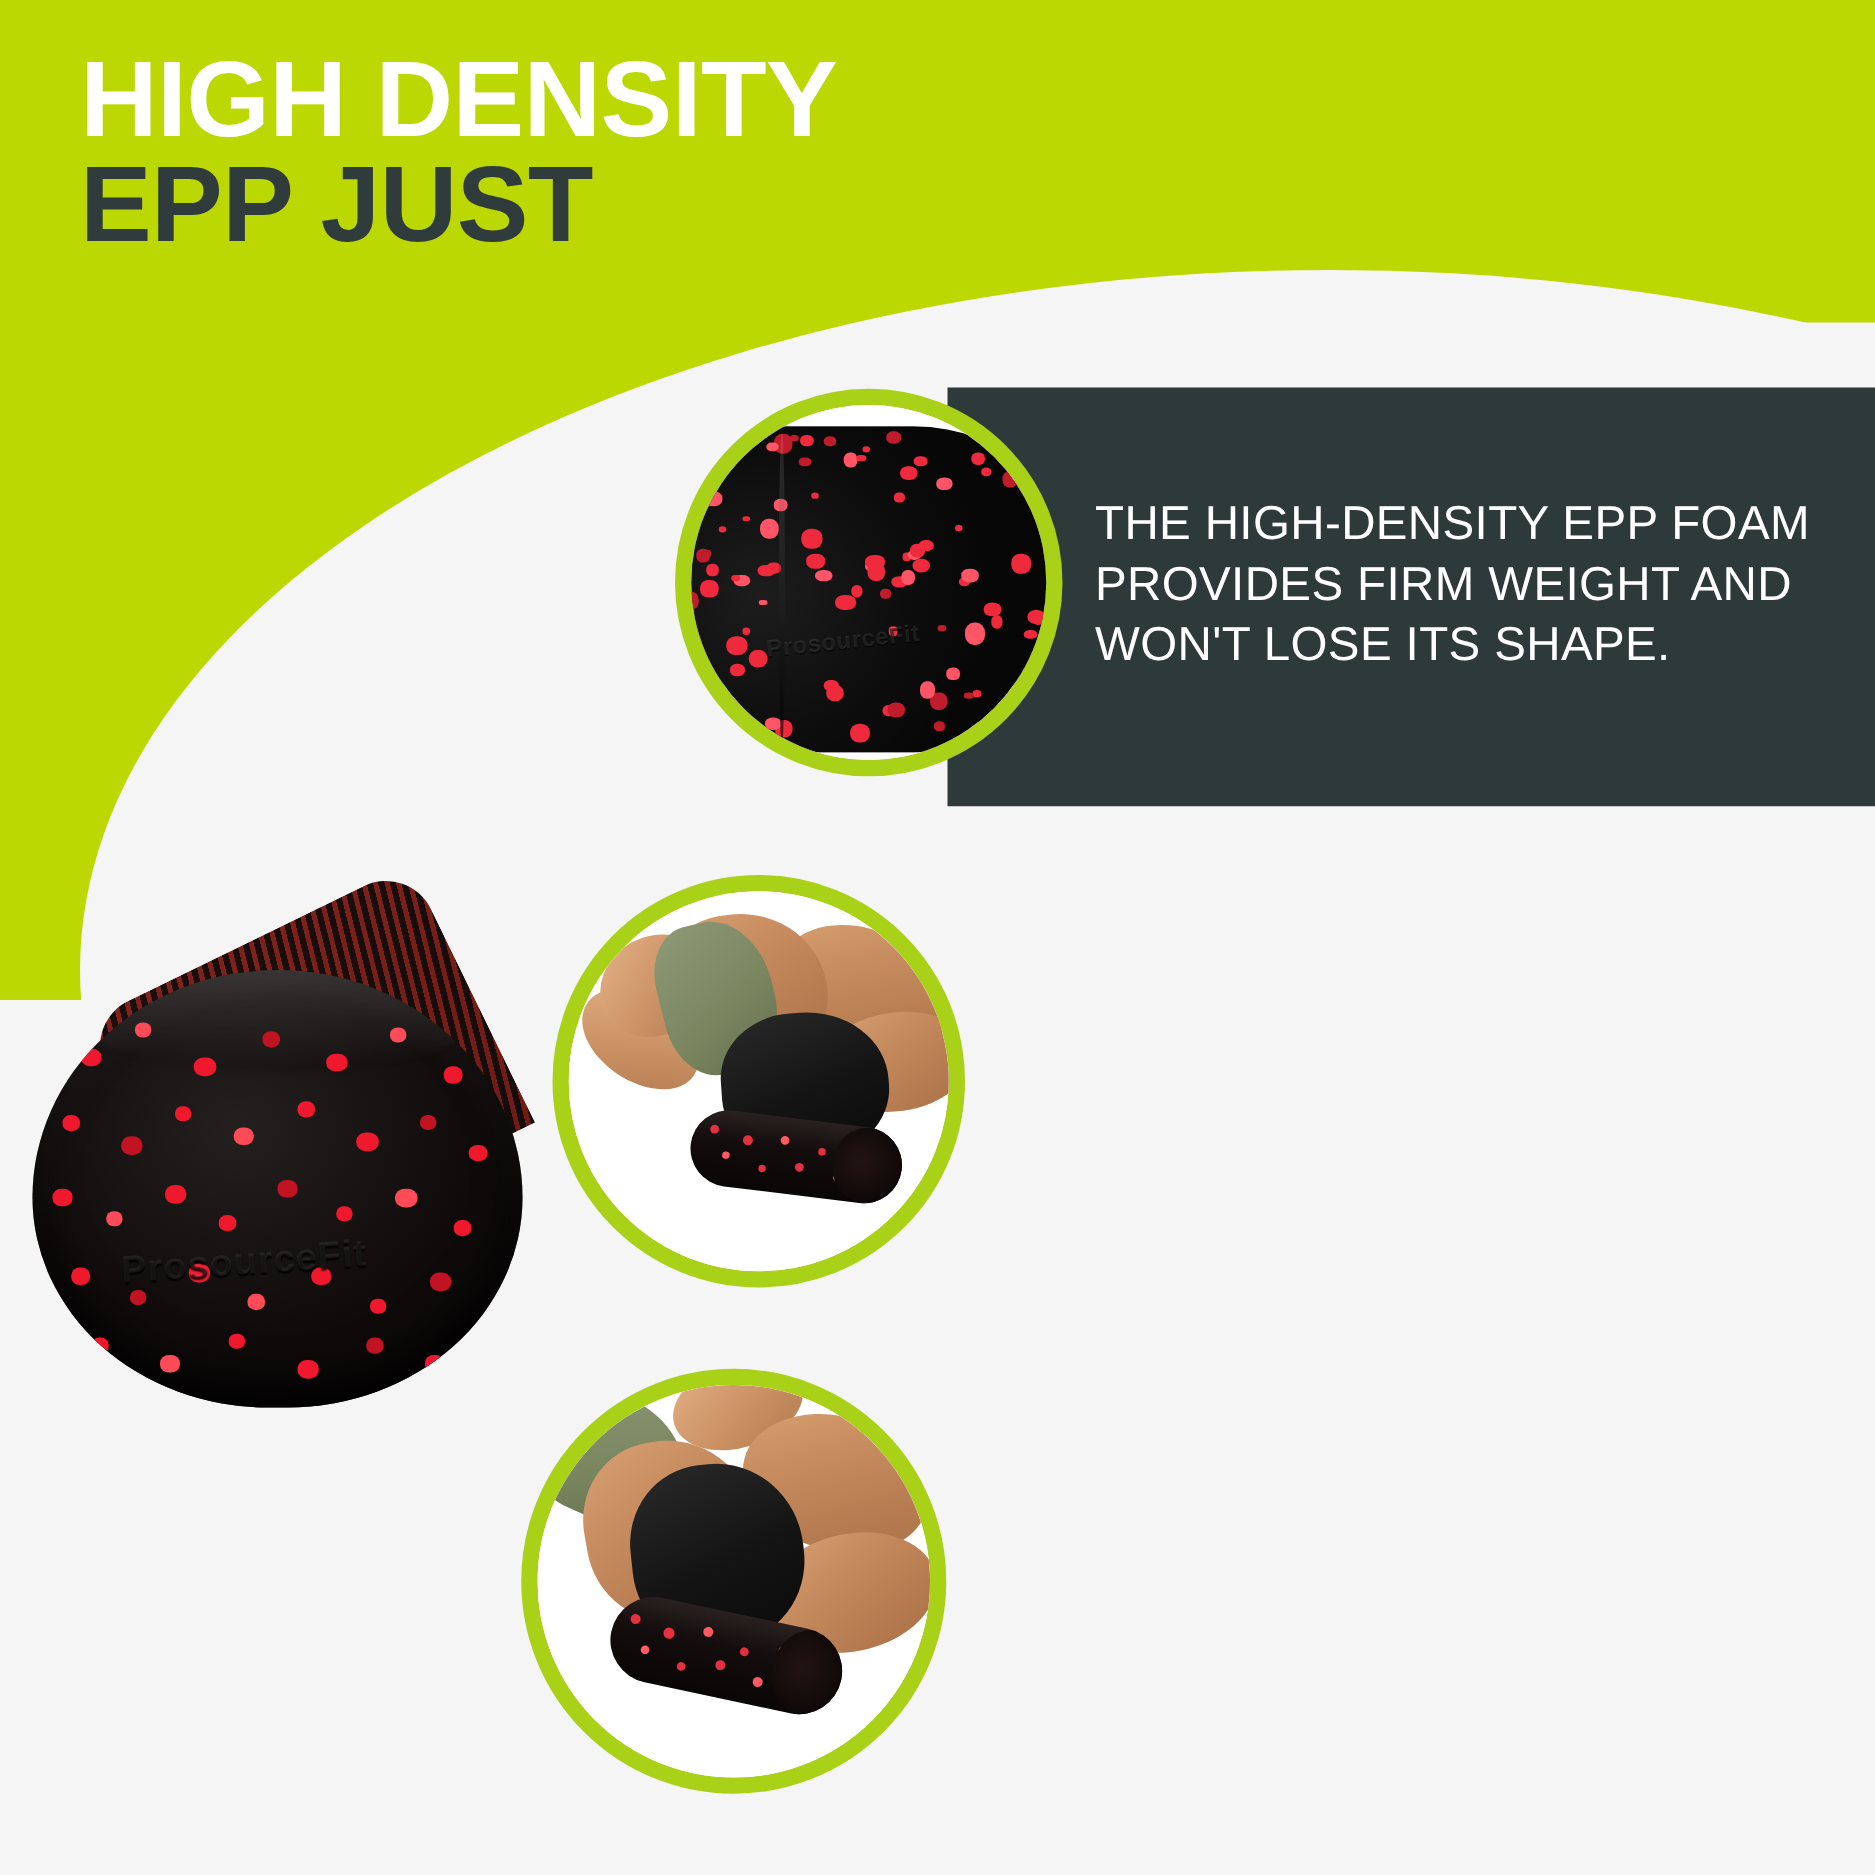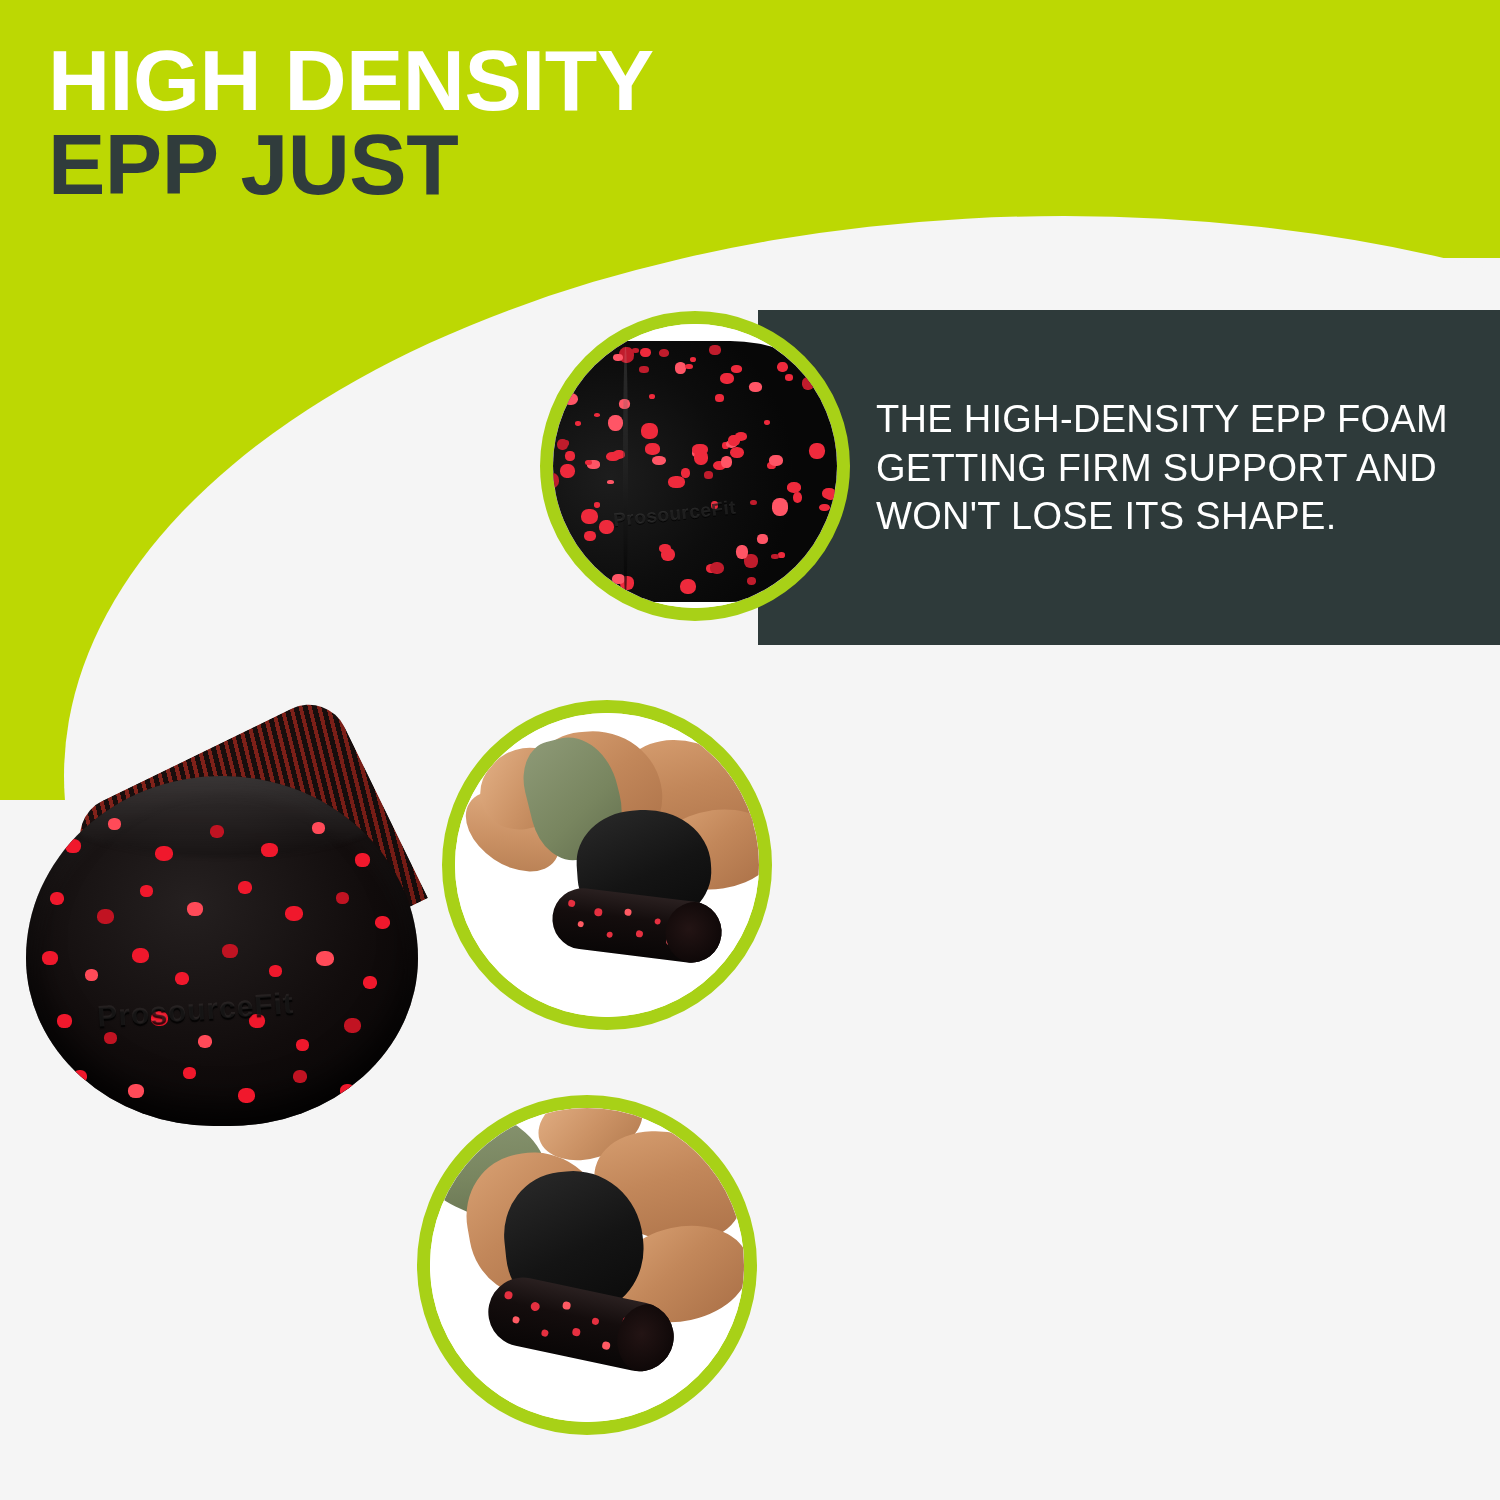--- a/index.html
+++ b/index.html
@@ -37,21 +37,21 @@
   .white-curve{
     position:absolute;
     left:64px; top:216px;
     width:2000px; height:1120px;
     background:#f5f5f5;
     border-radius:50%;
   }
 
   
   .headline{
-    position:absolute; left:48px; top:38px;
+    position:absolute; left:64px; top:38px;
     z-index:6;
     line-height:0.98;
     letter-spacing:-0.5px;
   }
   .headline .l1{
     display:block;
     font-size:86px; font-weight:bold;
     color:#ffffff;
     white-space:nowrap;
   }
@@ -212,21 +212,21 @@
     <div class="green-wedge"></div>
     <div class="white-curve"></div>
   </div>
 
   <div class="headline">
     <span class="l1">HIGH DENSITY</span>
     <span class="l2">EPP JUST</span>
   </div>
 
   <div class="panel" id="panel-1">
-    <div class="ptext">THE HIGH-DENSITY EPP FOAM GETTING FIRM SUPPORT AND WON'T LOSE ITS SHAPE.</div>
+    <div class="ptext">THE HIGH-DENSITY EPP FOAM PROVIDES FIRM WEIGHT AND WON'T LOSE ITS SHAPE.</div>
   </div>
 
 
 
   <div class="circle" id="circle-1">
     <div class="photo">
       <div class="roller-closeup">
           <span class="speck" style="width: 12.2px; height: 8.6px; left: 22.9%; top: 41.7%;"></span>
           <span class="speck" style="width: 6.9px; height: 7.5px; left: 55.4%; top: 38.6%;"></span>
           <span class="speck" style="width: 14.6px; height: 14.3px; left: 7.2%; top: 46.9%;"></span>

